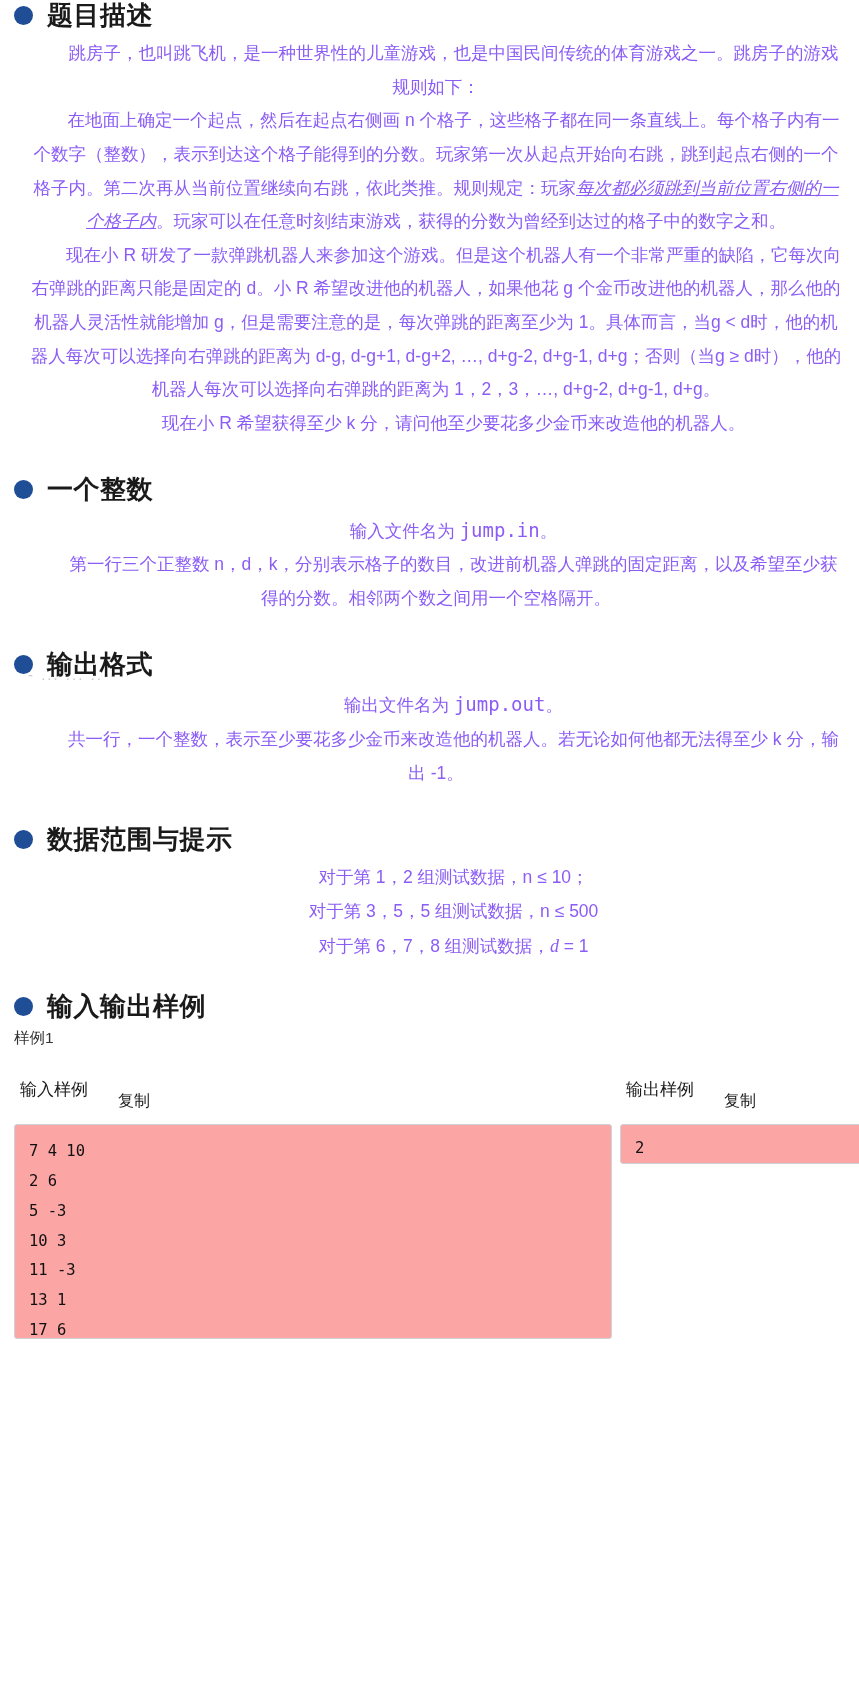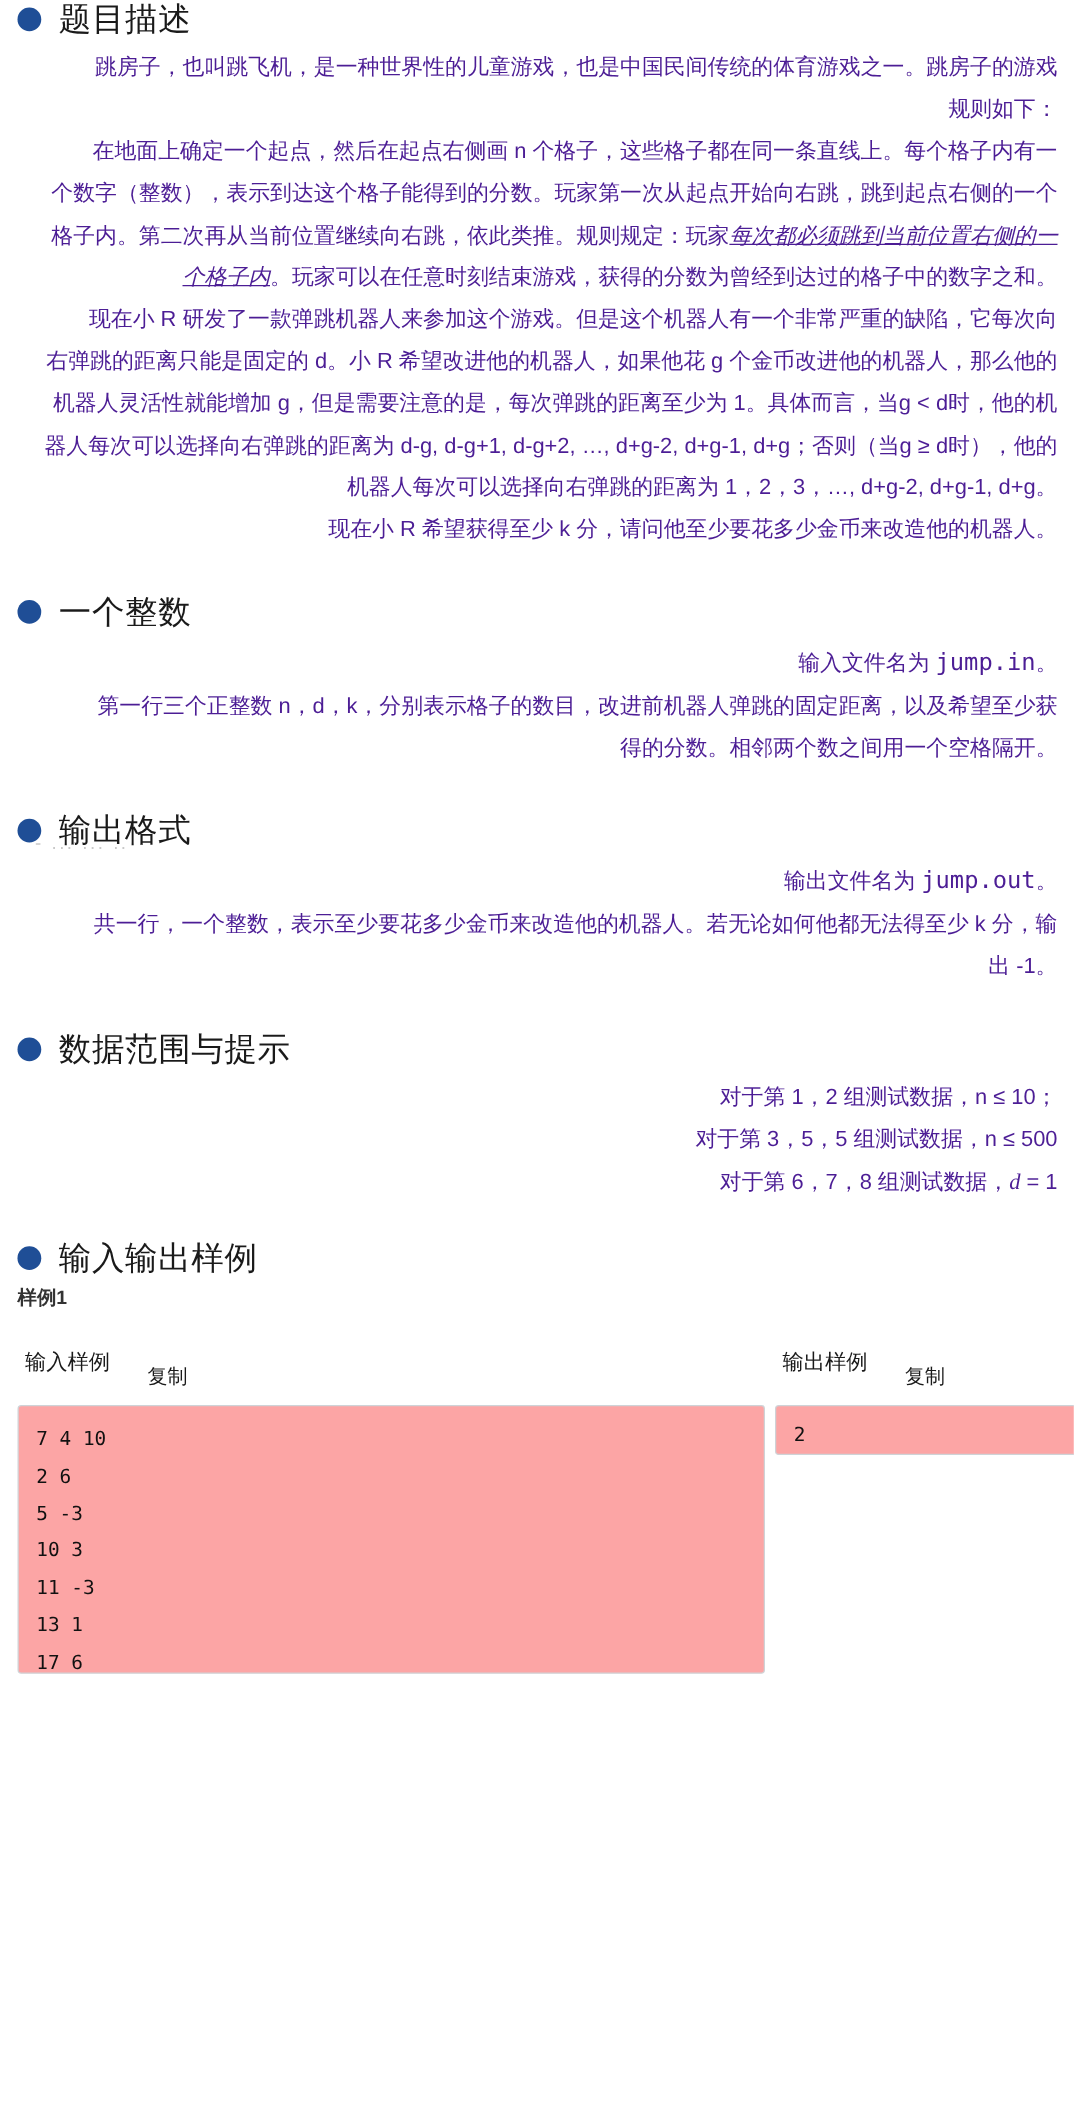--- a/index.html
+++ b/index.html
@@ -31,31 +31,31 @@
   .bullet {
     width: 19px;
     height: 19px;
     border-radius: 50%;
     background: #1f4e96;
     flex: 0 0 auto;
     box-shadow: 0 0 0 0 rgba(0,0,0,0);
   }
   .section-title {
     font-size: 26px;
-    font-weight: normal;
+    font-weight: bold;
     color: #1a1a1a;
     letter-spacing: 0.5px;
     line-height: 1.2;
   }
   .section-body {
     margin: 0 0 34px 26px;
     font-size: 17.5px;
     line-height: 1.92;
-    color: #4c1d95;
-    text-align: right;
+    color: #8b5cf6;
+    text-align: center;
   }
   .section-body p {
     margin: 0;
     text-indent: 2em;
   }
   .mono {
     font-family: "DejaVu Sans Mono", "Liberation Mono", monospace;
     font-size: 19px;
   }
   .ital-underline {
@@ -84,21 +84,20 @@
     font-size: 15px;
     letter-spacing: 2px;
     white-space: nowrap;
   }
 
   
   .sample-label {
     margin: 4px 0 18px 14px;
     font-size: 15.5px;
     color: #333;
-    font-weight: bold;
   }
   .sample-row {
     display: flex;
     gap: 8px;
     margin: 0 0 0 14px;
     align-items: flex-start;
   }
   .sample-col {
     flex: 0 0 auto;
     width: 598px;

